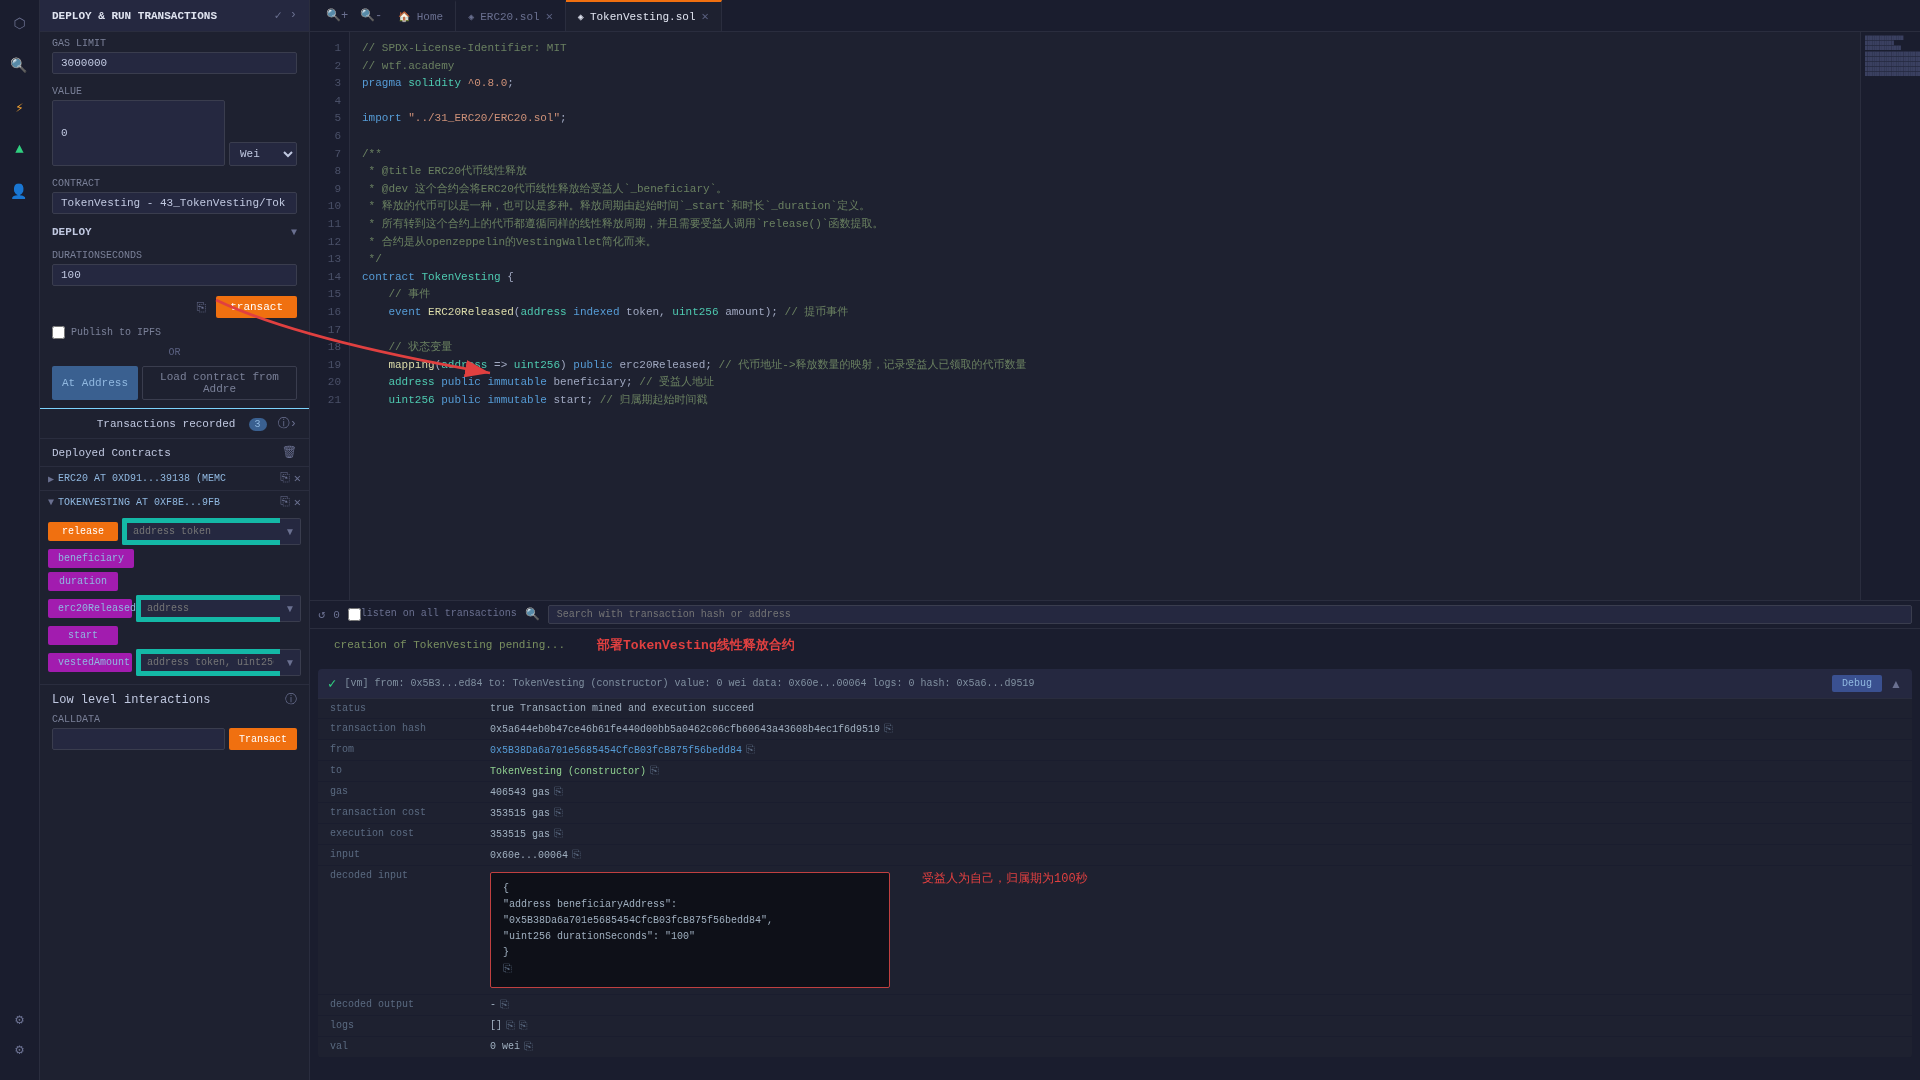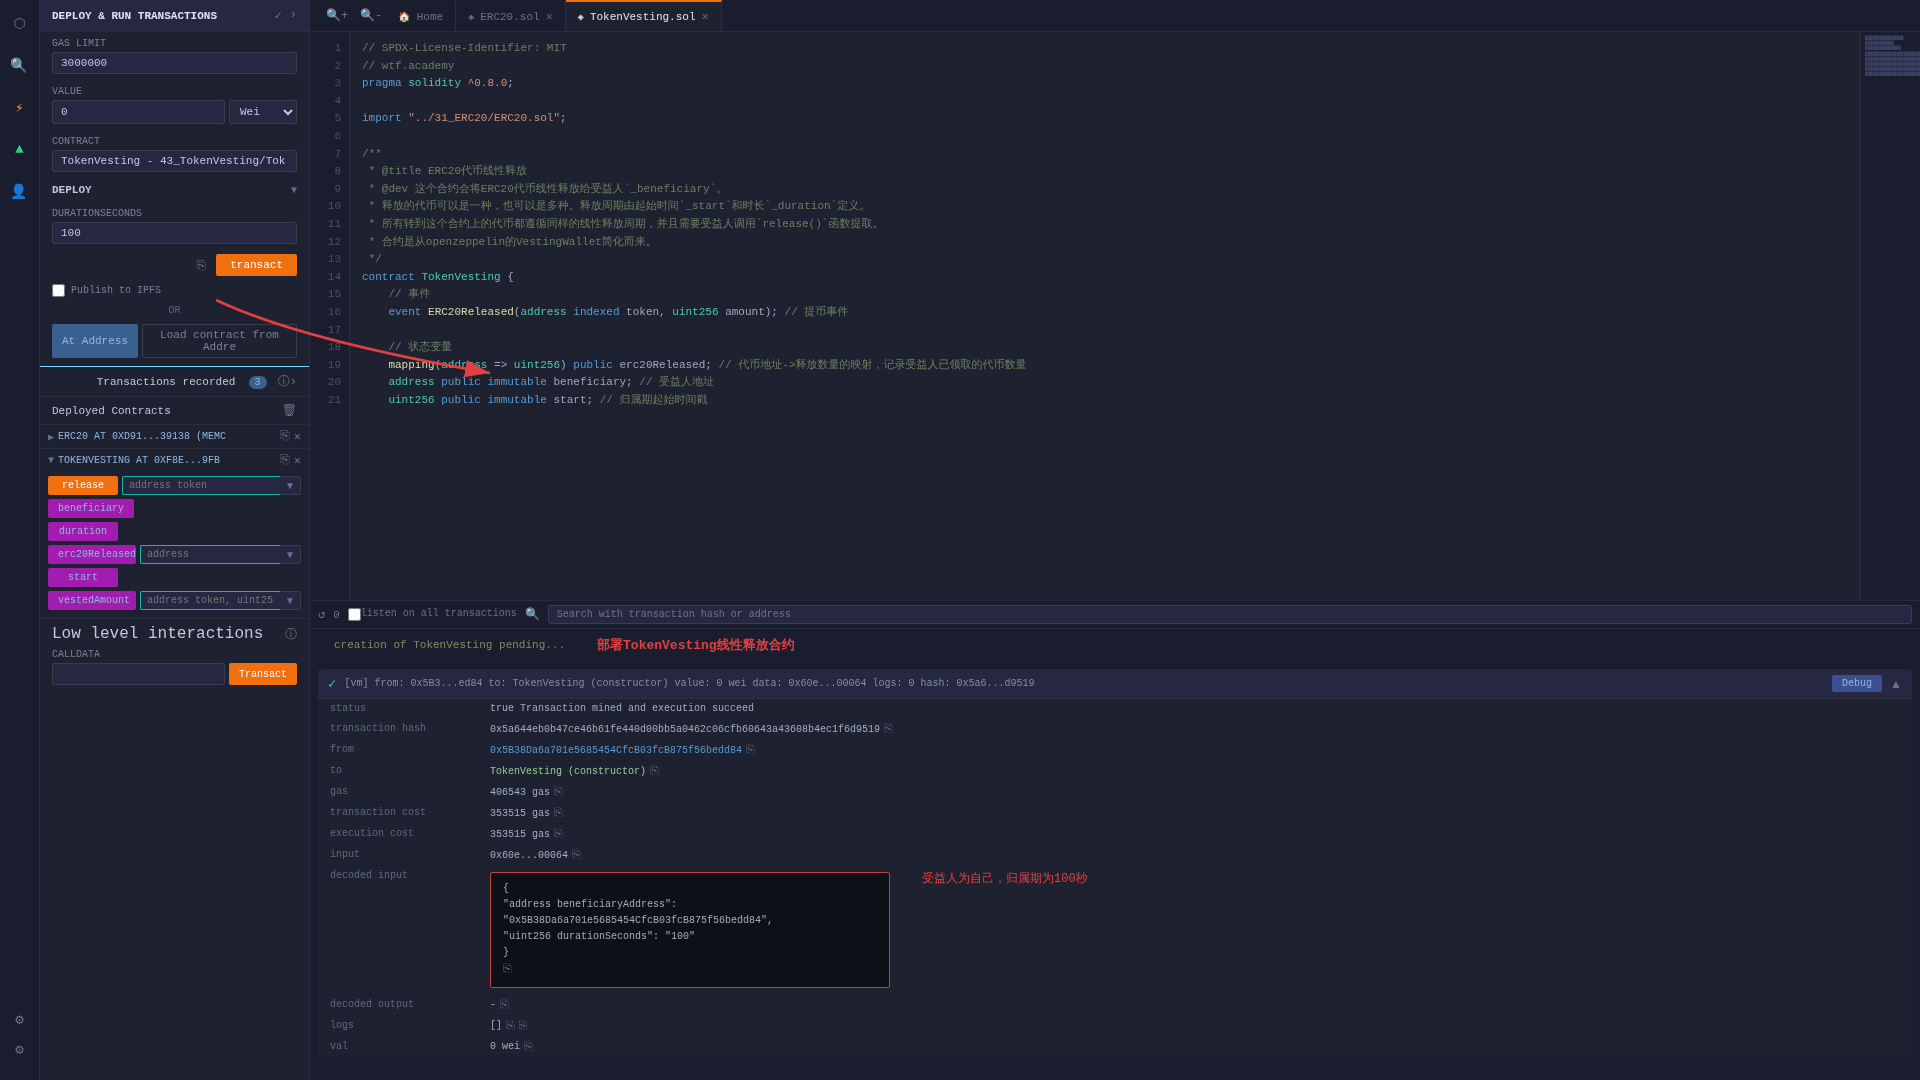--- a/index.html
+++ b/index.html
@@ -71,20 +71,21 @@
     .field-input-row { display: flex; gap: 4px; }
     .field-input-row .field-input { flex: 1; }
     .field-select {
       background: #252840;
       border: 1px solid #3a3d4e;
       color: #c0c8e0;
       padding: 4px 6px;
       font-size: 11px;
       border-radius: 2px;
       font-family: 'Courier New', monospace;
+      margin-top: 42px;
     }
 
     .section-header {
       padding: 6px 12px;
       display: flex;
       align-items: center;
       justify-content: space-between;
       cursor: pointer;
     }
     .section-header-title { color: #c0c8e0; font-size: 11px; font-weight: bold; }
@@ -211,21 +212,21 @@
       padding: 4px 10px;
       border-radius: 2px;
       cursor: pointer;
       font-size: 10px;
       min-width: 70px;
       font-family: 'Courier New', monospace;
     }
     .func-input {
       flex: 1;
       background: #252840;
-      border: 1px solid #14b8a6;
+      border: 5px solid #14b8a6;
       color: #c0c8e0;
       padding: 3px 6px;
       font-size: 10px;
       border-radius: 2px;
       font-family: 'Courier New', monospace;
     }
     .func-input-dropdown {
       display: flex;
       flex: 1;
       gap: 0;
@@ -237,21 +238,21 @@
       border-left: none;
       color: #6a7090;
       padding: 3px 5px;
       border-radius: 0 2px 2px 0;
       cursor: pointer;
       font-size: 10px;
     }
 
     .low-level-section { border-top: 1px solid #2a2d3e; padding: 6px 12px; }
     .low-level-header { display: flex; align-items: center; justify-content: space-between; margin-bottom: 6px; }
-    .low-level-title { color: #c0c8e0; font-size: 16px; }
+    .low-level-title { color: #c0c8e0; font-size: 12px; }
     .calldata-label { color: #7a8098; font-size: 10px; text-transform: uppercase; margin-bottom: 3px; }
     .calldata-row { display: flex; gap: 4px; }
     .btn-transact-small {
       background: #f07010;
       color: white;
       border: none;
       padding: 4px 10px;
       border-radius: 2px;
       cursor: pointer;
       font-size: 10px;

